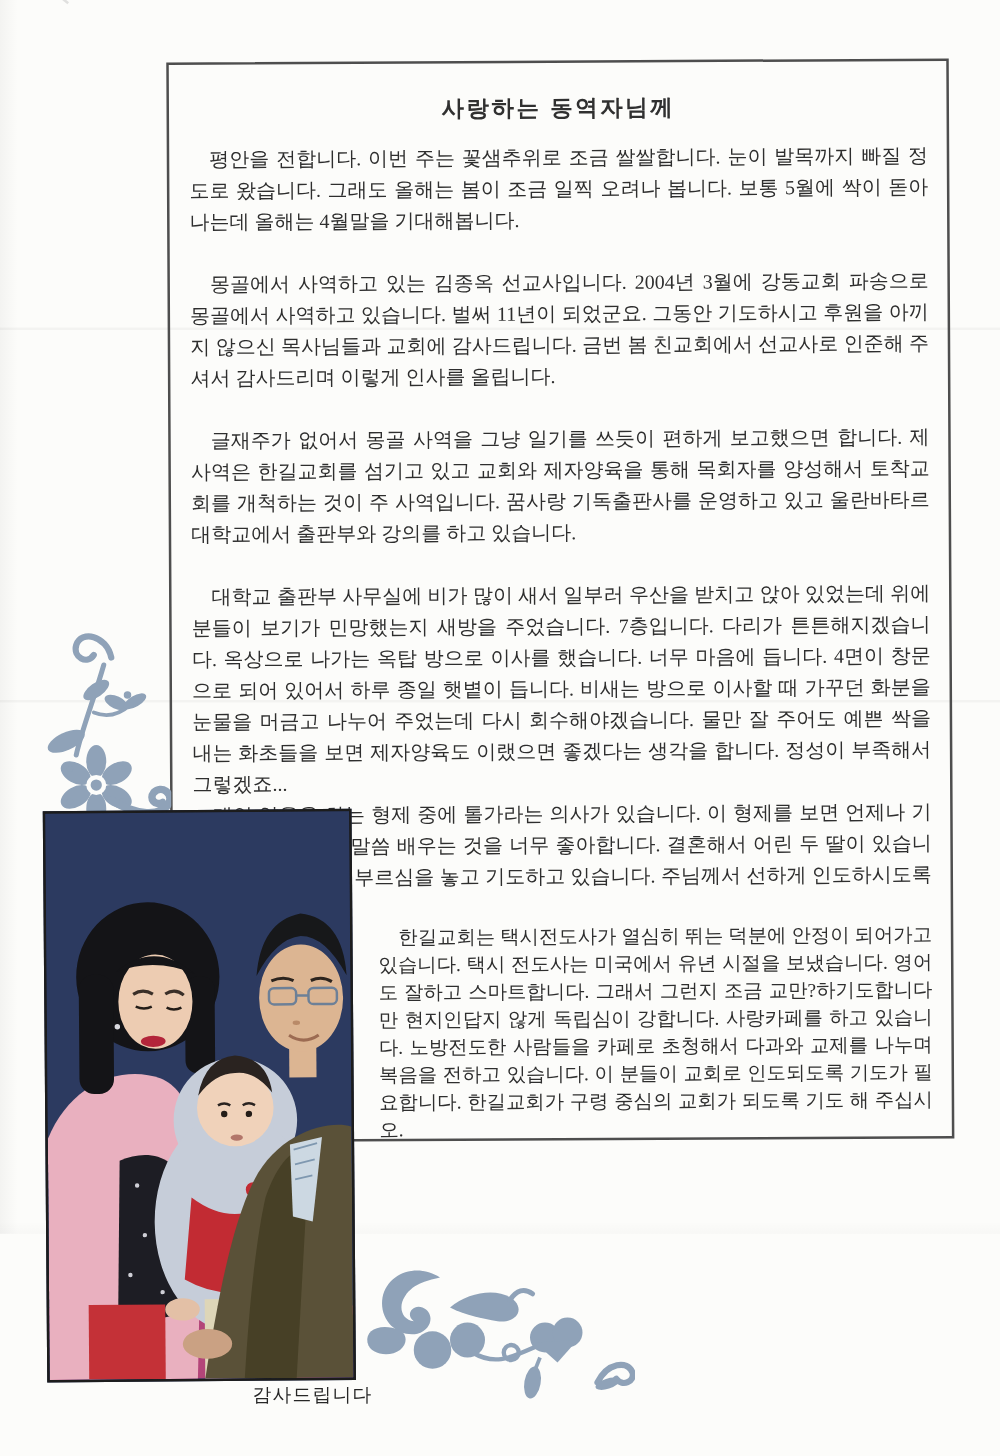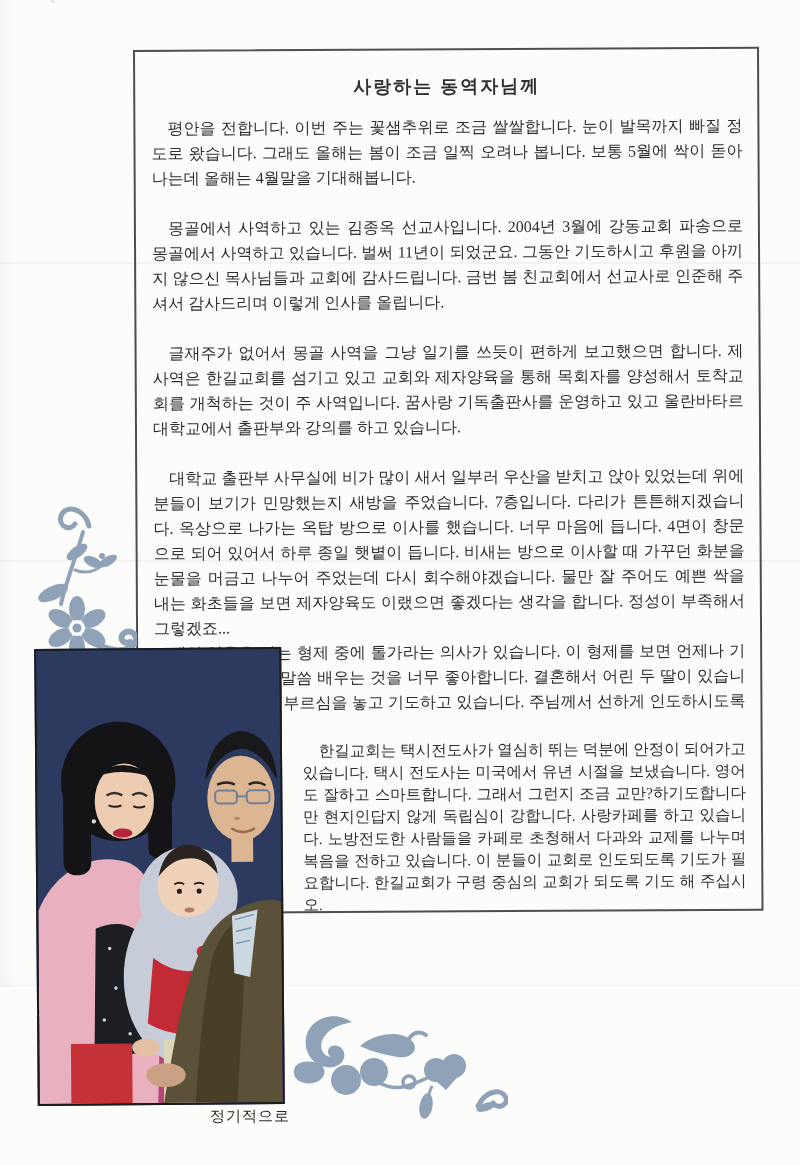--- a/index.html
+++ b/index.html
@@ -192,21 +192,21 @@
       <rect x="212" y="142" width="23" height="13" rx="4" fill="none" stroke="#6d8097" stroke-width="2"></rect>
       <path d="M202,148 L212,148" stroke="#6d8097" stroke-width="2"></path>
       <path d="M196,180 q12,8 24,0" stroke="#9c6b52" stroke-width="2.5" fill="none"></path>
       <ellipse cx="202" cy="170" rx="3" ry="1.8" fill="#b98a68"></ellipse>
 
       <ellipse cx="128" cy="428" rx="20" ry="12" fill="#caa183"></ellipse>
       <ellipse cx="108" cy="400" rx="14" ry="9" fill="#e3c0a6"></ellipse>
     </svg>
   </div>
 
-  <div class="photo-caption">정기적으로</div>
+  <div class="photo-caption">감사드립니다</div>
 
   <div class="ornament-vine">
     <svg viewBox="0 0 218 112">
       <g fill="#8fa2b8" stroke="none">
         <path d="M62,10 C44,-2 20,6 16,26 C13,44 28,58 44,55 C56,52 58,38 48,34 C40,31 34,40 41,45 C32,44 28,34 34,25 C41,14 54,12 62,10 Z"></path>
         <path d="M30,52 C14,46 2,52 4,62 C6,72 22,74 30,68 C36,63 36,56 30,52 Z"></path>
         <circle cx="56" cy="68" r="15"></circle>
         <circle cx="84" cy="60" r="14"></circle>
         <path d="M70,34 C86,20 112,18 122,29 C130,38 120,47 108,45 C96,43 82,40 70,34 Z"></path>
         <path d="M118,28 q8,-12 18,-5" fill="none" stroke="#8fa2b8" stroke-width="4" stroke-linecap="round"></path>

